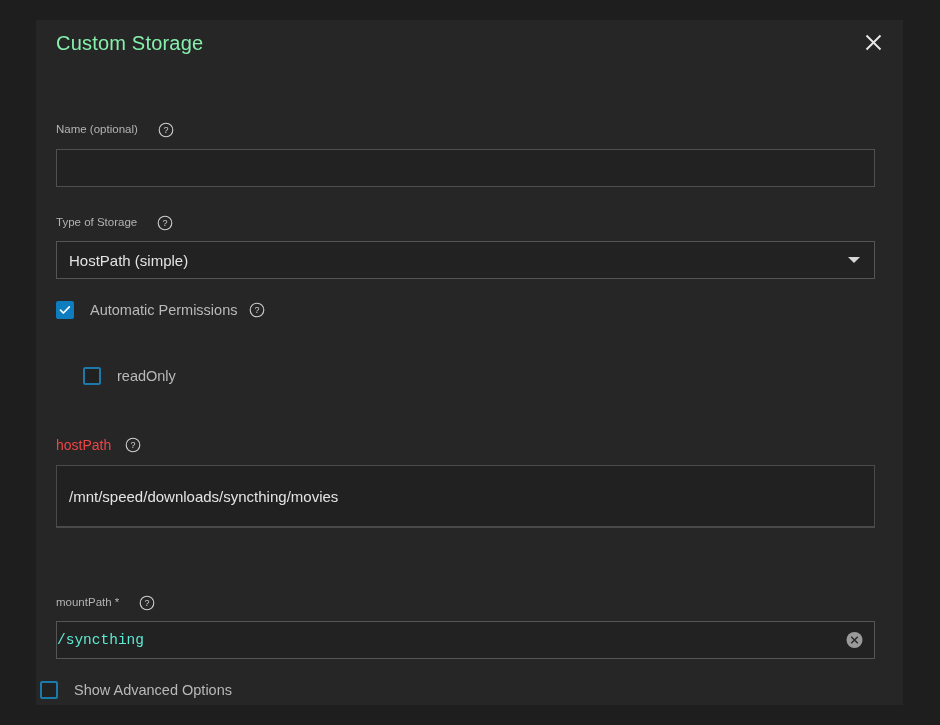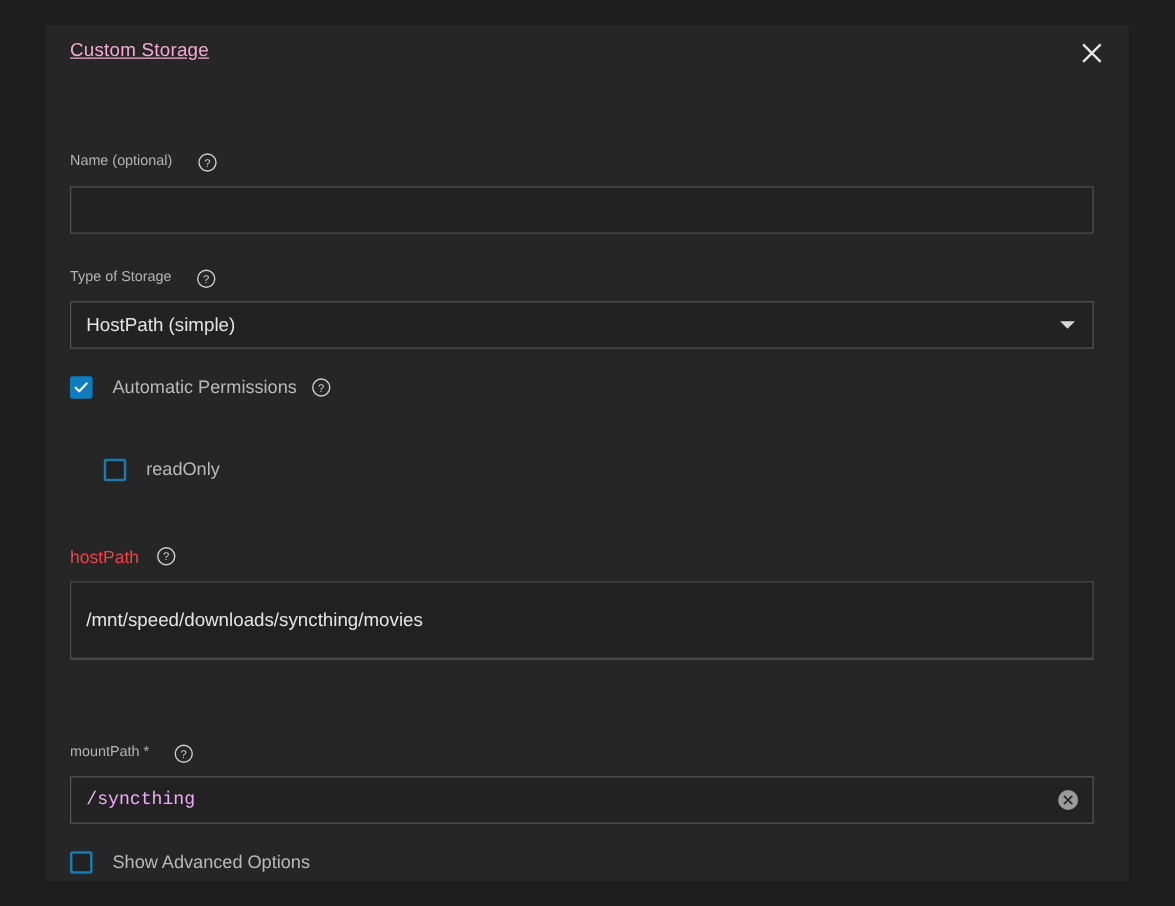--- a/index.html
+++ b/index.html
@@ -30,25 +30,24 @@
 
   #dialog-header {
     position: relative;
     height: 48px;
   }
 
   #dialog-title {
     position: absolute;
     left: 20px;
     top: 12px;
-    font-size: 15px;
-    color: #f9a8d4;
+    font-size: 20px;
+    color: #86efac;
     letter-spacing: .2px;
     white-space: nowrap;
-    text-decoration: underline;
   }
 
   #close-button {
     position: absolute;
     right: 14px;
     top: 6px;
     width: 32px;
     height: 32px;
     display: flex;
     align-items: center;
@@ -217,24 +216,24 @@
   }
 
   
   #mountpath-wrap { position: relative; width: 100%; }
   #mountpath-input {
     box-sizing: border-box;
     width: 100%;
     height: 38px;
     background: #222222;
     border: 1px solid #555555;
-    color: #f0abfc;
+    color: #5eead4;
     font-size: 14.5px;
     font-family: "Liberation Mono", monospace;
-    padding: 0 34px 0 12px;
+    padding: 0 34px 0 0;
     outline: none;
     display: block;
   }
   #mountpath-clear {
     position: absolute;
     right: 12px;
     top: 50%;
     transform: translateY(-50%);
     width: 17px;
     height: 17px;
@@ -329,19 +328,19 @@
         <input id="mountpath-input" type="text" value="/syncthing" style="">
         <button id="mountpath-clear">
           <svg width="17" height="17" viewBox="0 0 17 17">
             <circle cx="8.5" cy="8.5" r="8" fill="#9a9a9a"></circle>
             <path d="M5.2 5.2 L11.8 11.8 M11.8 5.2 L5.2 11.8" stroke="#2b2b2b" stroke-width="1.5" fill="none"></path>
           </svg>
         </button>
       </div>
     </div>
 
-    <div class="abs checkbox-row" style="left:20px; top:613px;">
+    <div class="abs checkbox-row" style="left:4px; top:613px;">
       <span class="checkbox unchecked"></span>
       <span class="checkbox-label">Show Advanced Options</span>
     </div>
 
   </div>
 </div>
 
 </body></html>

